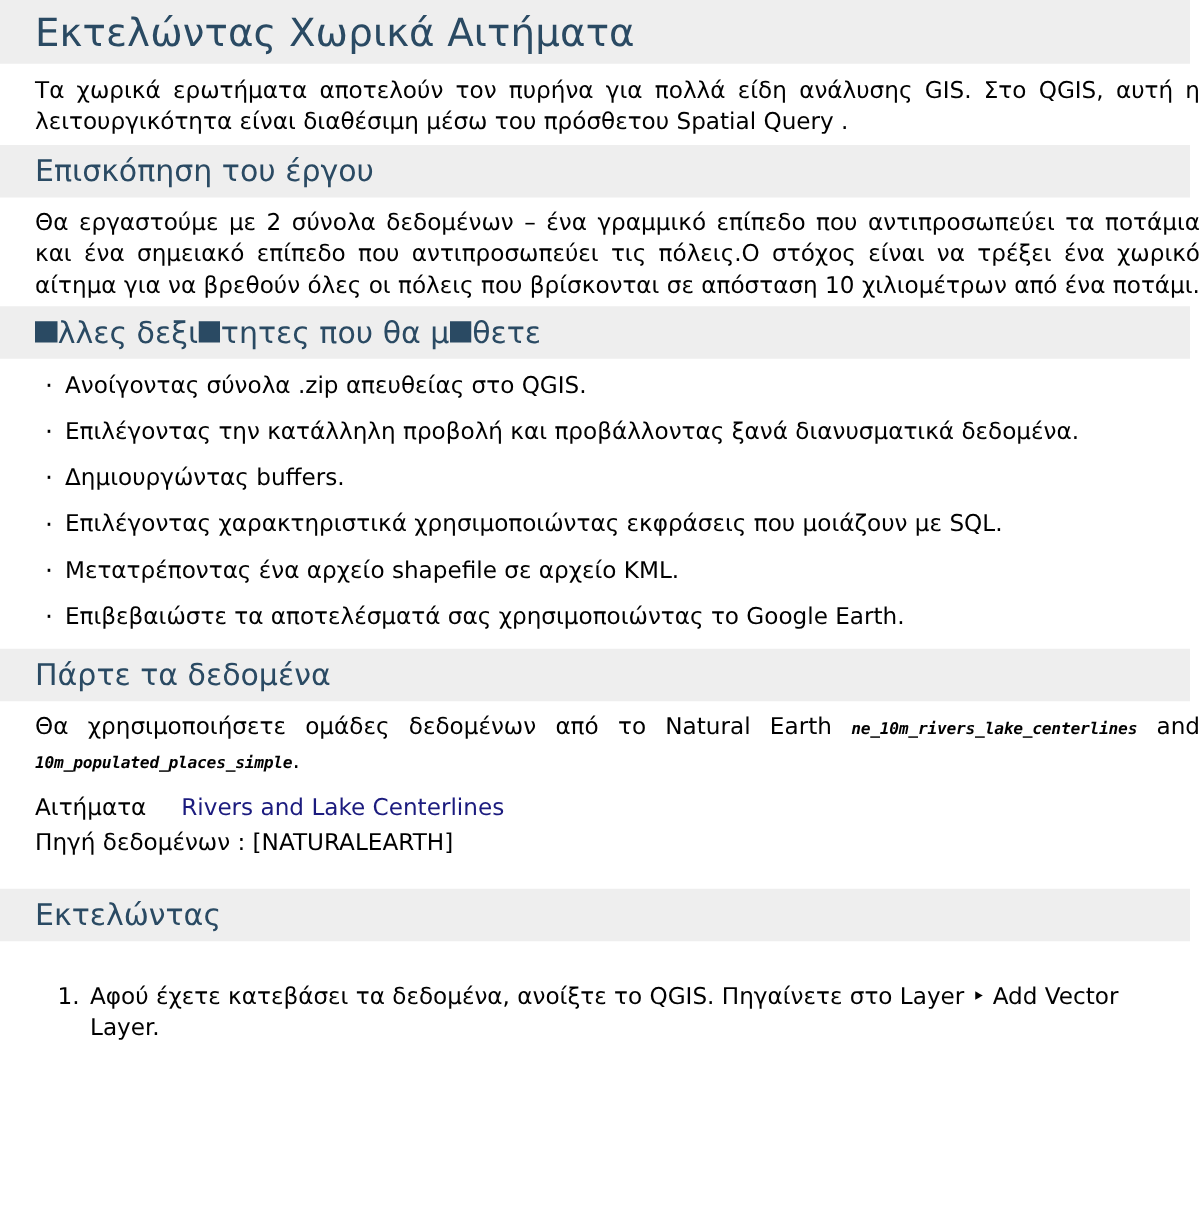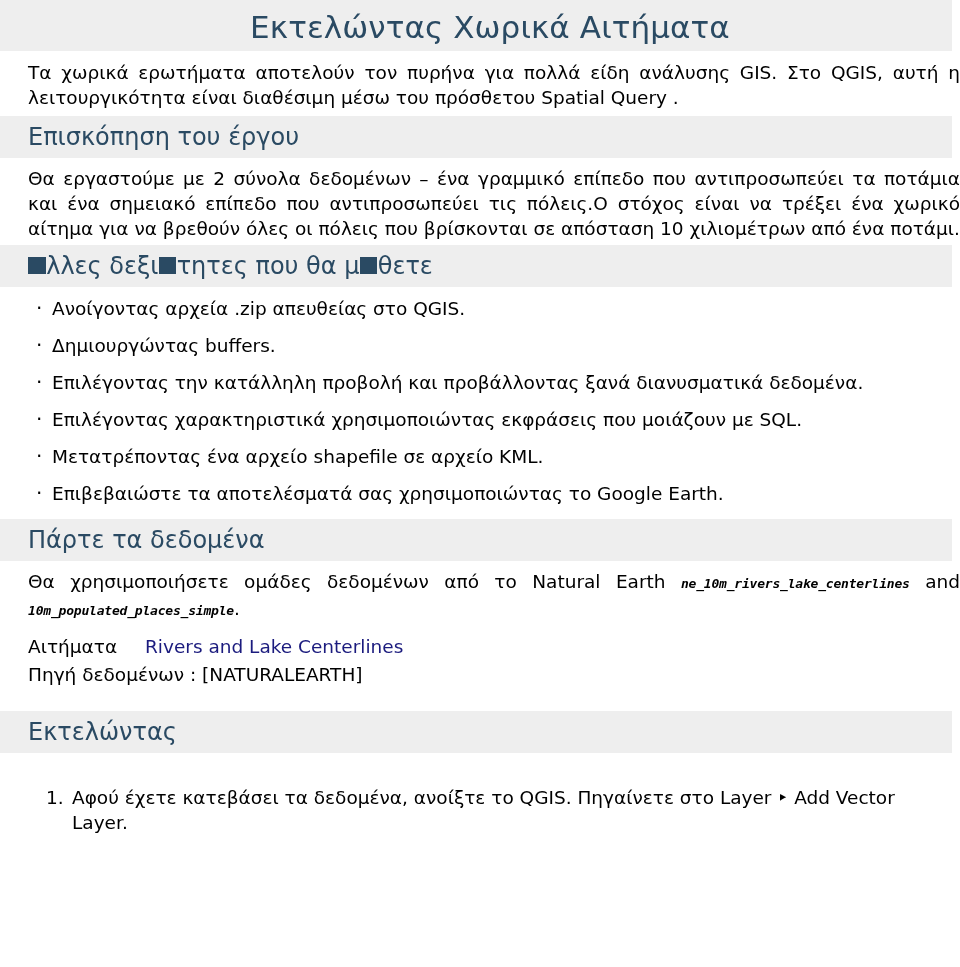--- a/index.html
+++ b/index.html
@@ -29,21 +29,20 @@
   .band {
     background: #eeeeee;
     width: 952px;
     box-sizing: border-box;
     padding: 5px 0 5px 28px;
     margin: 0;
   }
   .band.h1 {
     padding-top: 7px;
     padding-bottom: 4px;
-    text-align: center;
   }
 
   .h1-text {
     font-family: "DejaVu Sans", sans-serif;
     font-size: 31px;
     line-height: 40px;
     font-weight: 400;
     color: #2a4a63;
     letter-spacing: 0.1px;
     white-space: nowrap;
@@ -180,23 +179,23 @@
     <div class="h2-text">Επισκόπηση του έργου</div>
   </div>
 
   <p class="para tight">Θα εργαστούμε με 2 σύνολα δεδομένων – ένα γραμμικό επίπεδο που αντιπροσωπεύει τα ποτάμια και ένα σημειακό επίπεδο που αντιπροσωπεύει τις πόλεις.Ο στόχος είναι να τρέξει ένα χωρικό αίτημα για να βρεθούν όλες οι πόλεις που βρίσκονται σε απόσταση 10 χιλιομέτρων από ένα ποτάμι.</p>
 
   <div class="band">
     <div class="h2-text"><span class="tofu"></span><span>λλες δεξι</span><span class="tofu"></span><span>τητες που θα μ</span><span class="tofu"></span><span>θετε</span></div>
   </div>
 
   <ul class="bullets">
-    <li>Ανοίγοντας αρχεία .zip απευθείας στο QGIS.</li>
+    <li>Ανοίγοντας σύνολα .zip απευθείας στο QGIS.</li>
+    <li>Επιλέγοντας την κατάλληλη προβολή και προβάλλοντας ξανά διανυσματικά δεδομένα.</li>
     <li>Δημιουργώντας buffers.</li>
-    <li>Επιλέγοντας την κατάλληλη προβολή και προβάλλοντας ξανά διανυσματικά δεδομένα.</li>
     <li>Επιλέγοντας χαρακτηριστικά χρησιμοποιώντας εκφράσεις που μοιάζουν με SQL.</li>
     <li>Μετατρέποντας ένα αρχείο shapefile σε αρχείο KML.</li>
     <li>Επιβεβαιώστε τα αποτελέσματά σας χρησιμοποιώντας το Google Earth.</li>
   </ul>
 
   <div class="band">
     <div class="h2-text">Πάρτε τα δεδομένα</div>
   </div>
 
   <p class="para tight"><span>Θα χρησιμοποιήσετε ομάδες δεδομένων από το Natural Earth</span>

